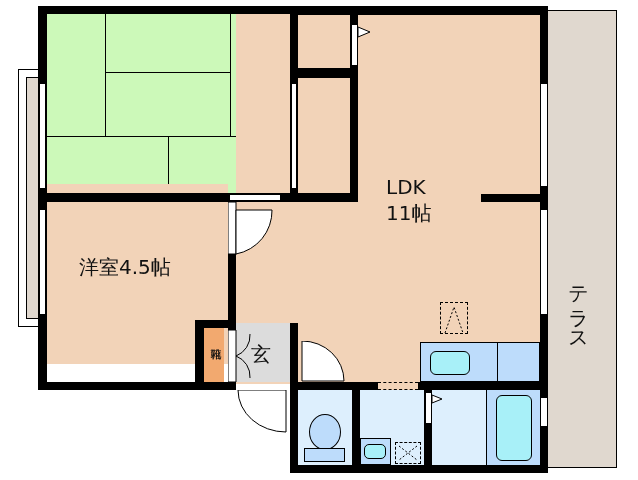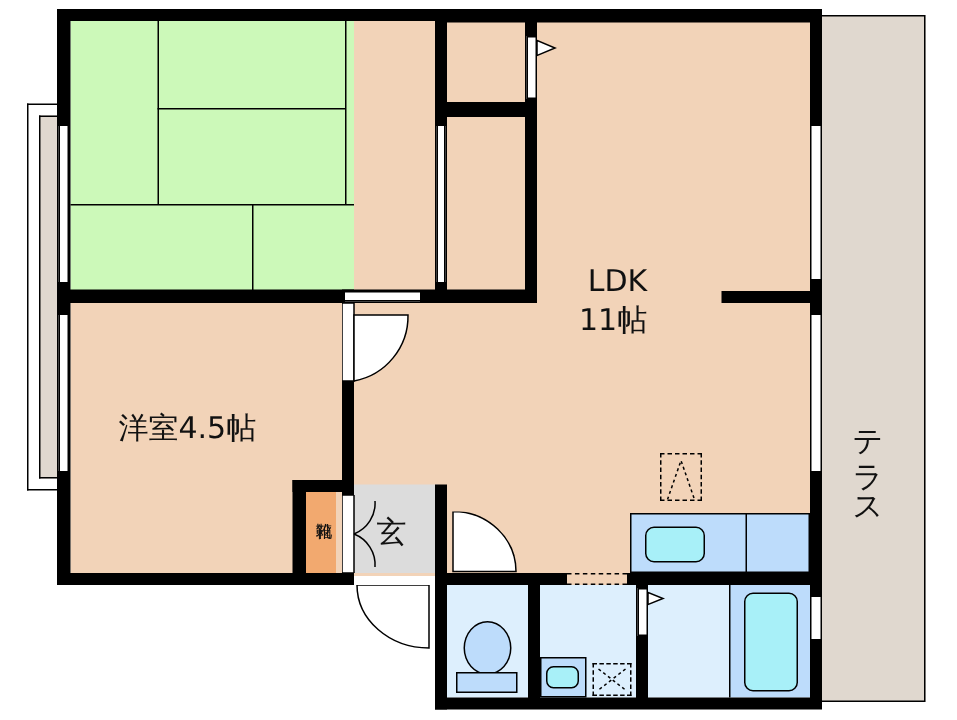--- a/index.html
+++ b/index.html
@@ -33,37 +33,37 @@
 
 <div class="a" style="left:298px;top:15px;width:52px;height:53px;background:#f2a96f;">
   <div class="lbl" style="left:3px;top:15px;font-size:17px;">物入</div>
 </div>
 
 <div class="a" style="left:298px;top:78px;width:52px;height:116px;background:#f2a96f;">
   <div class="lbl vtext" style="left:14px;top:30px;font-size:19px;">押入</div>
 </div>
 
 <div class="a" style="left:236px;top:14px;width:304px;height:370px;background:#f2d3b8;">
-  <div class="lbl" style="left:150px;top:160px;font-size:20px;text-align:right;line-height:26px;">
+  <div class="lbl" style="left:150px;top:160px;font-size:20px;text-align:left;line-height:26px;">
     <div>LDK</div>
     <div>11帖</div>
   </div>
 </div>
 
 <div class="a" style="left:440px;top:302px;width:28px;height:32px;border:1px dashed #000;">
   <svg width="26" height="30" style="position:absolute;left:0;top:0">
       <polyline points="4,30 13,4 22,30" fill="none" stroke="#000" stroke-dasharray="2,2"></polyline>
     </svg>
 </div>
 
 <div class="a" style="left:420px;top:342px;width:120px;height:40px;background:#bddcfb;border:1px solid #000;"></div>
 <div class="a" style="left:497px;top:342px;width:1px;height:40px;background:#000;"></div>
 <div class="a" style="left:430px;top:351px;width:40px;height:24px;background:#a8f0f8;border:1px solid #000;border-radius:6px;"></div>
 
-<div class="a" style="left:47px;top:202px;width:181px;height:180px;background:#f2d3b8;">
+<div class="a" style="left:47px;top:184px;width:181px;height:180px;background:#f2d3b8;">
   <div class="lbl" style="left:32px;top:70px;font-size:20px;">洋室4.5帖</div>
 </div>
 
 <div class="a" style="left:236px;top:323px;width:56px;height:59px;background:#dcdcdc;">
   <div class="lbl" style="left:15px;top:18px;font-size:20px;">玄</div>
 </div>
 
 <div class="a" style="left:204px;top:328px;width:20px;height:54px;background:#f2a96f;">
   <div class="lbl vtext" style="left:3px;top:12px;font-size:11px;">靴箱</div>
 </div>

